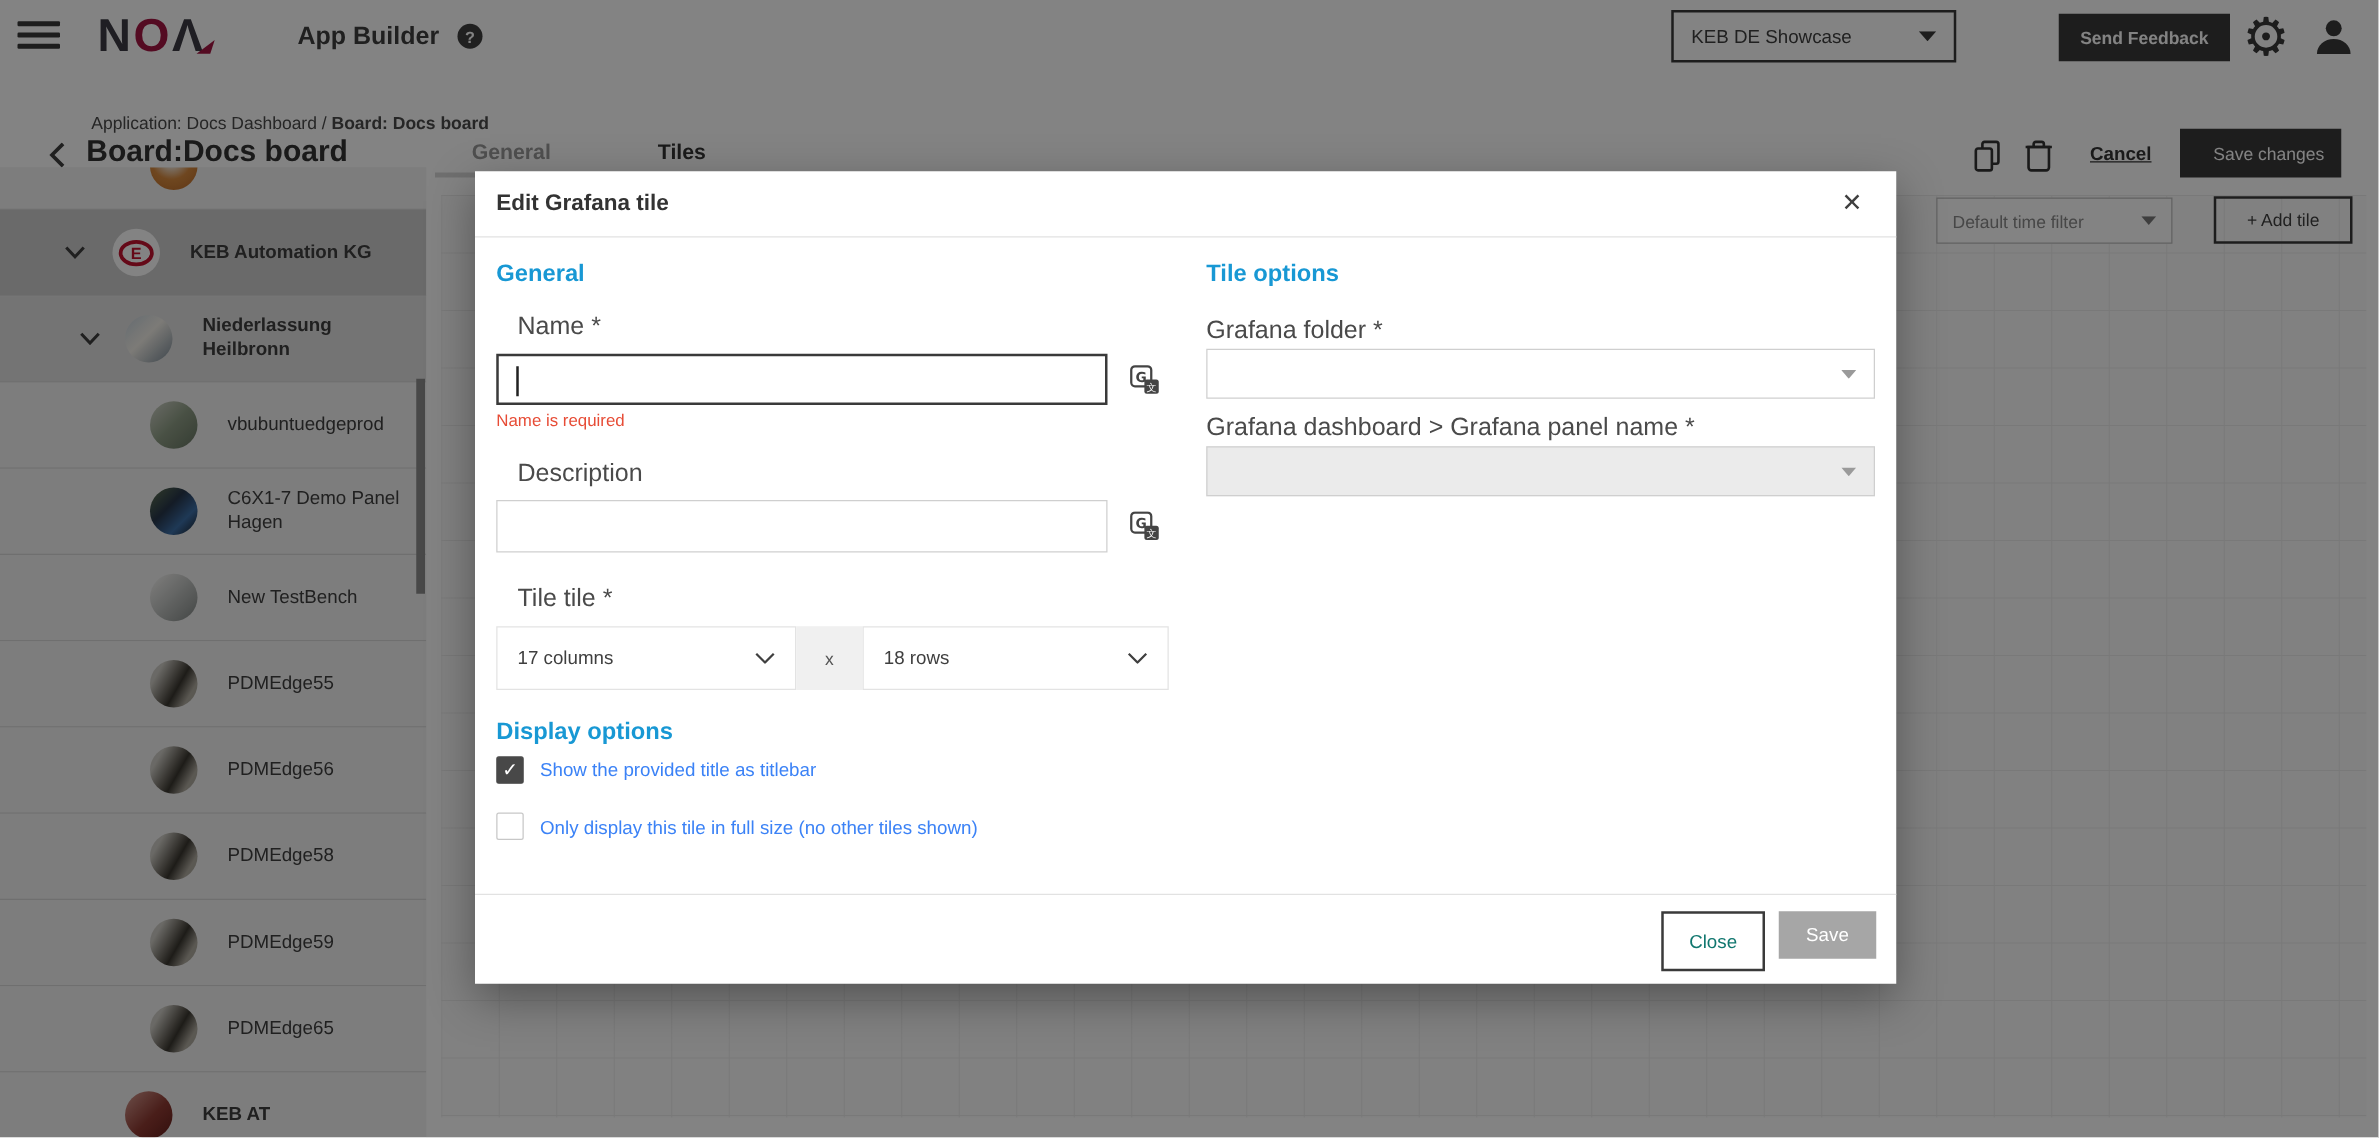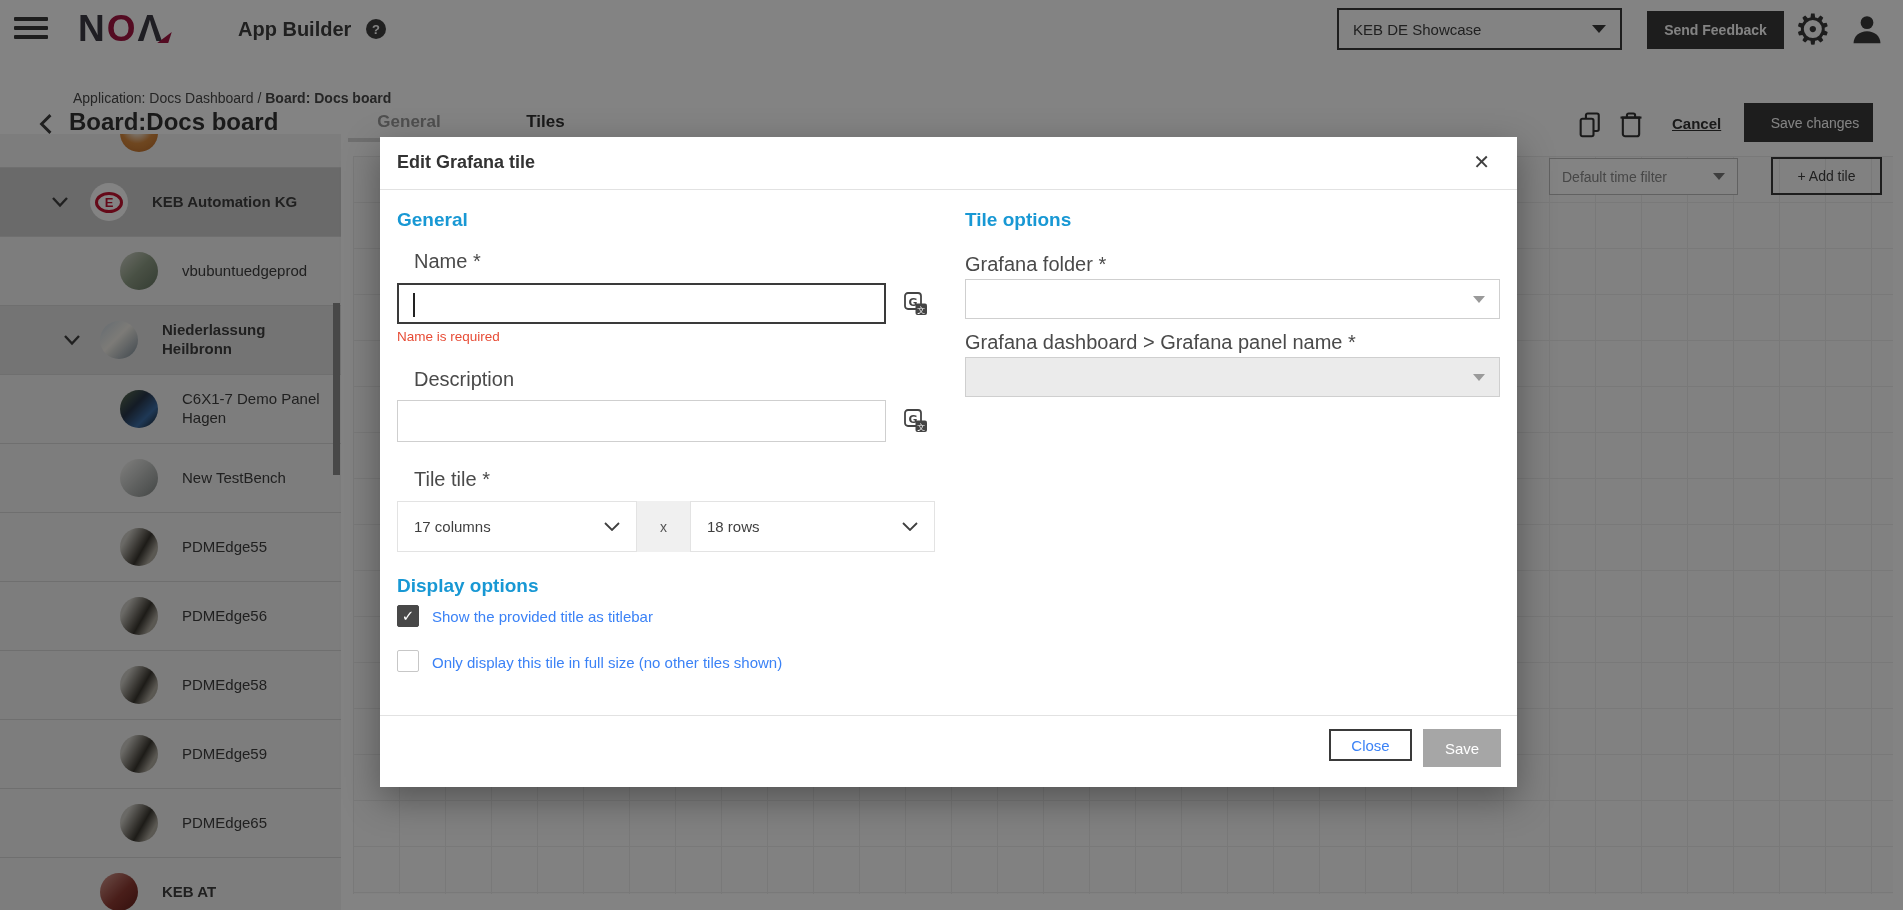--- a/index.html
+++ b/index.html
@@ -10,21 +10,21 @@
   
   .topbar { position:absolute; left:0; top:0; width:1903px; height:60px; background:#fff; z-index:10; }
   .hamburger { position:absolute; left:14px; top:17px; width:34px; height:26px; cursor:pointer; }
   .hamburger span { display:block; height:4px; background:#3a3a3a; margin-bottom:5px; border-radius:1px; }
   .brand { position:absolute; left:78px; top:8px; font-size:37px; font-weight:bold; letter-spacing:1px; display:flex; align-items:center; }
   .brand .l-n, .brand .l-a { color:#3d3b44; }
   .brand .l-o { color:#a41642; margin:0 1px; }
   .brand .tri { width:0; height:0; border-left:11px solid transparent; border-bottom:11px solid #a41642; align-self:flex-end; margin:0 0 7px -4px; transform:skewX(-18deg); }
   .app-title { position:absolute; left:238px; top:18px; font-size:20px; font-weight:bold; color:#3f3f3f; }
   .help-badge { position:absolute; left:366px; top:19px; width:20px; height:20px; border-radius:50%; background:#3f3f3f; color:#fff; font-size:13px; font-weight:bold; display:flex; align-items:center; justify-content:center; }
-  .workspace-select { position:absolute; left:1337px; top:8px; width:285px; height:42px; border:2px solid #3a3a3a; display:flex; align-items:center; padding:0 14px; font-size:15px; color:#3f3f3f; cursor:pointer; background:#fff; }
+  .workspace-select { position:absolute; left:1337px; top:8px; width:228px; height:42px; border:2px solid #3a3a3a; display:flex; align-items:center; padding:0 14px; font-size:15px; color:#3f3f3f; cursor:pointer; background:#fff; }
   .workspace-select .caret { margin-left:auto; }
   .send-feedback { position:absolute; left:1647px; top:11px; width:137px; height:38px; background:#3a3a3a; color:#fff; font-size:14px; font-weight:bold; display:flex; align-items:center; justify-content:center; cursor:pointer; border:none; }
   .gear { position:absolute; left:1794px; top:2px; font-size:42px; color:#3a3a3a; cursor:pointer; line-height:56px; }
   .user-icon { position:absolute; left:1850px; top:12px; cursor:pointer; }
 
   
   .breadcrumb { position:absolute; left:73px; top:90px; font-size:14px; color:#4a4a4a; z-index:10; }
   .breadcrumb b { font-weight:bold; }
   .back-btn { position:absolute; left:38px; top:114px; cursor:pointer; z-index:10; }
   .board-title { position:absolute; left:69px; top:108px; font-size:24px; font-weight:bold; color:#333; z-index:10; }
@@ -87,21 +87,21 @@
   .sel { display:flex; align-items:center; font-size:15px; color:#3f3f3f; cursor:pointer; background:#fff; }
   .sel .caretwrap { margin-left:auto; }
   .tile-size-select { position:absolute; height:51px; border:1px solid #e3e3e3; padding:0 16px; }
   .x-box { position:absolute; height:51px; width:53px; background:#f0f0f0; display:flex; align-items:center; justify-content:center; font-size:14px; color:#555; }
   .dd { position:absolute; height:40px; border:1px solid #cfcfcf; padding:0 14px; }
   .dd.disabled { background:#ebebeb; cursor:default; }
   .checkbox { position:absolute; width:22px; height:22px; border:1px solid #c7c7c7; border-radius:2px; background:#fff; cursor:pointer; display:flex; align-items:center; justify-content:center; }
   .checkbox.checked { background:#484848; border-color:#484848; color:#fff; font-size:15px; }
   .cb-label { position:absolute; font-size:15px; color:#3b82f6; }
   .modal-footer-divider { position:absolute; left:0; right:0; top:578px; border-top:1px solid #e2e2e2; }
-  .btn-close { position:absolute; left:949px; top:592px; width:83px; height:32px; background:#fff; border:2px solid #3a3a3a; color:#3b82f6; font-size:15px; display:flex; align-items:center; justify-content:center; cursor:pointer; }
+  .btn-close { position:absolute; left:949px; top:592px; width:83px; height:48px; background:#fff; border:2px solid #3a3a3a; color:#0f766e; font-size:15px; display:flex; align-items:center; justify-content:center; cursor:pointer; }
   .btn-save { position:absolute; left:1043px; top:592px; width:78px; height:38px; background:#a6a6a6; border:none; color:#fff; font-size:15px; display:flex; align-items:center; justify-content:center; cursor:default; }
   svg { display:block; }
 </style>
 </head>
 <body>
 
 <div id="app">
 
   <div class="topbar">
     <div class="hamburger">
@@ -184,34 +184,34 @@
         <span class="chev">
           <svg width="18" height="12" viewBox="0 0 18 12">
               <polyline points="2,2 9,9.5 16,2" fill="none" stroke="#3f3f3f" stroke-width="2.4"></polyline>
             </svg>
         </span>
         <span class="avatar" data-avatar="keb-logo">
           <span class="avatar-text">E</span>
         </span>
         <span class="slabel">KEB Automation KG</span>
       </div>
-      <div class="srow ind2">
-        <span class="avatar" data-avatar="photo-cabinet"></span>
-        <span class="slabel">vbubuntuedgeprod</span>
-      </div>
       <div class="srow ind1 shaded">
         <span class="chev">
           <svg width="18" height="12" viewBox="0 0 18 12">
               <polyline points="2,2 9,9.5 16,2" fill="none" stroke="#3f3f3f" stroke-width="2.4"></polyline>
             </svg>
         </span>
         <span class="avatar" data-avatar="photo-building"></span>
         <span class="slabel">Niederlassung Heilbronn</span>
       </div>
       <div class="srow ind2">
+        <span class="avatar" data-avatar="photo-cabinet"></span>
+        <span class="slabel">vbubuntuedgeprod</span>
+      </div>
+      <div class="srow ind2">
         <span class="avatar" data-avatar="photo-panel"></span>
         <span class="slabel">C6X1-7 Demo Panel Hagen</span>
       </div>
       <div class="srow ind2">
         <span class="avatar" data-avatar="photo-bench"></span>
         <span class="slabel">New TestBench</span>
       </div>
       <div class="srow ind2">
         <span class="avatar" data-avatar="photo-pdm"></span>
         <span class="slabel">PDMEdge55</span>

